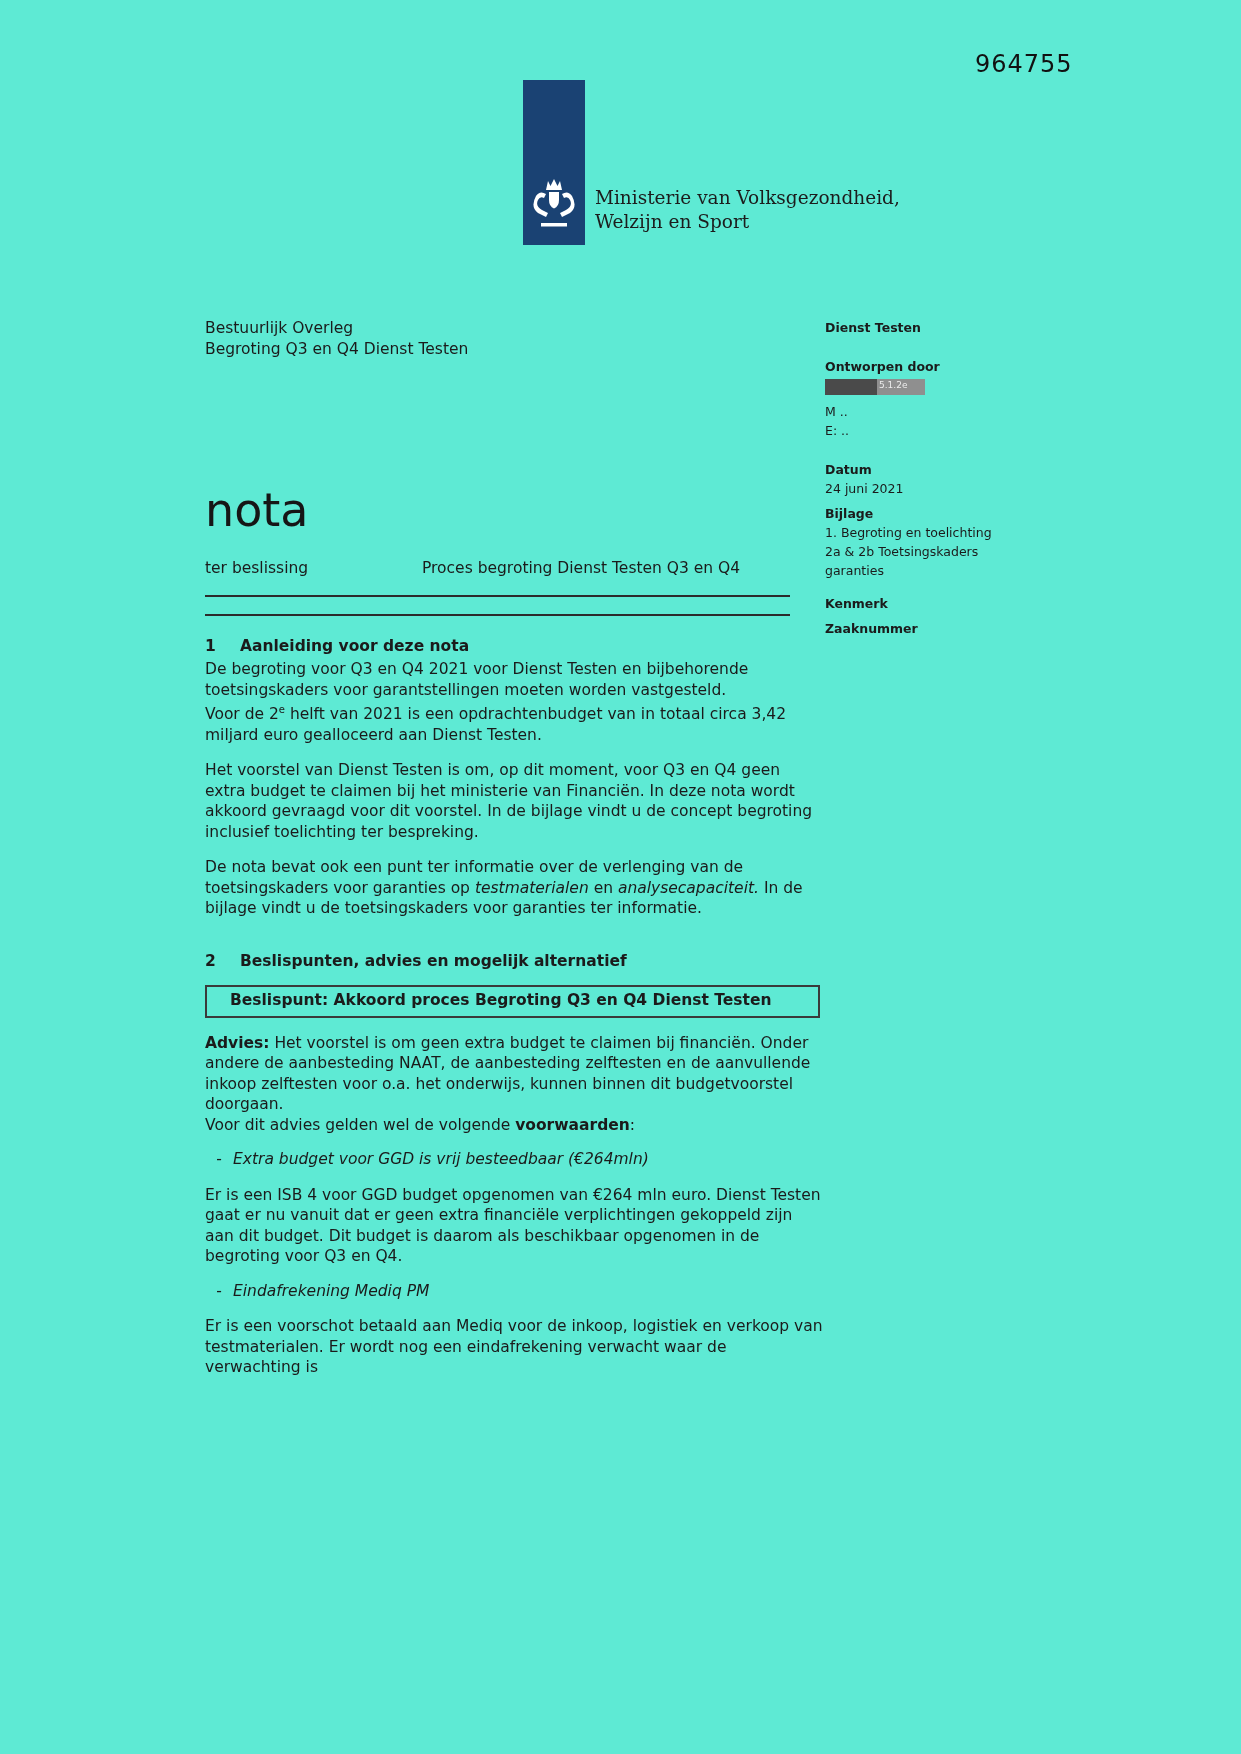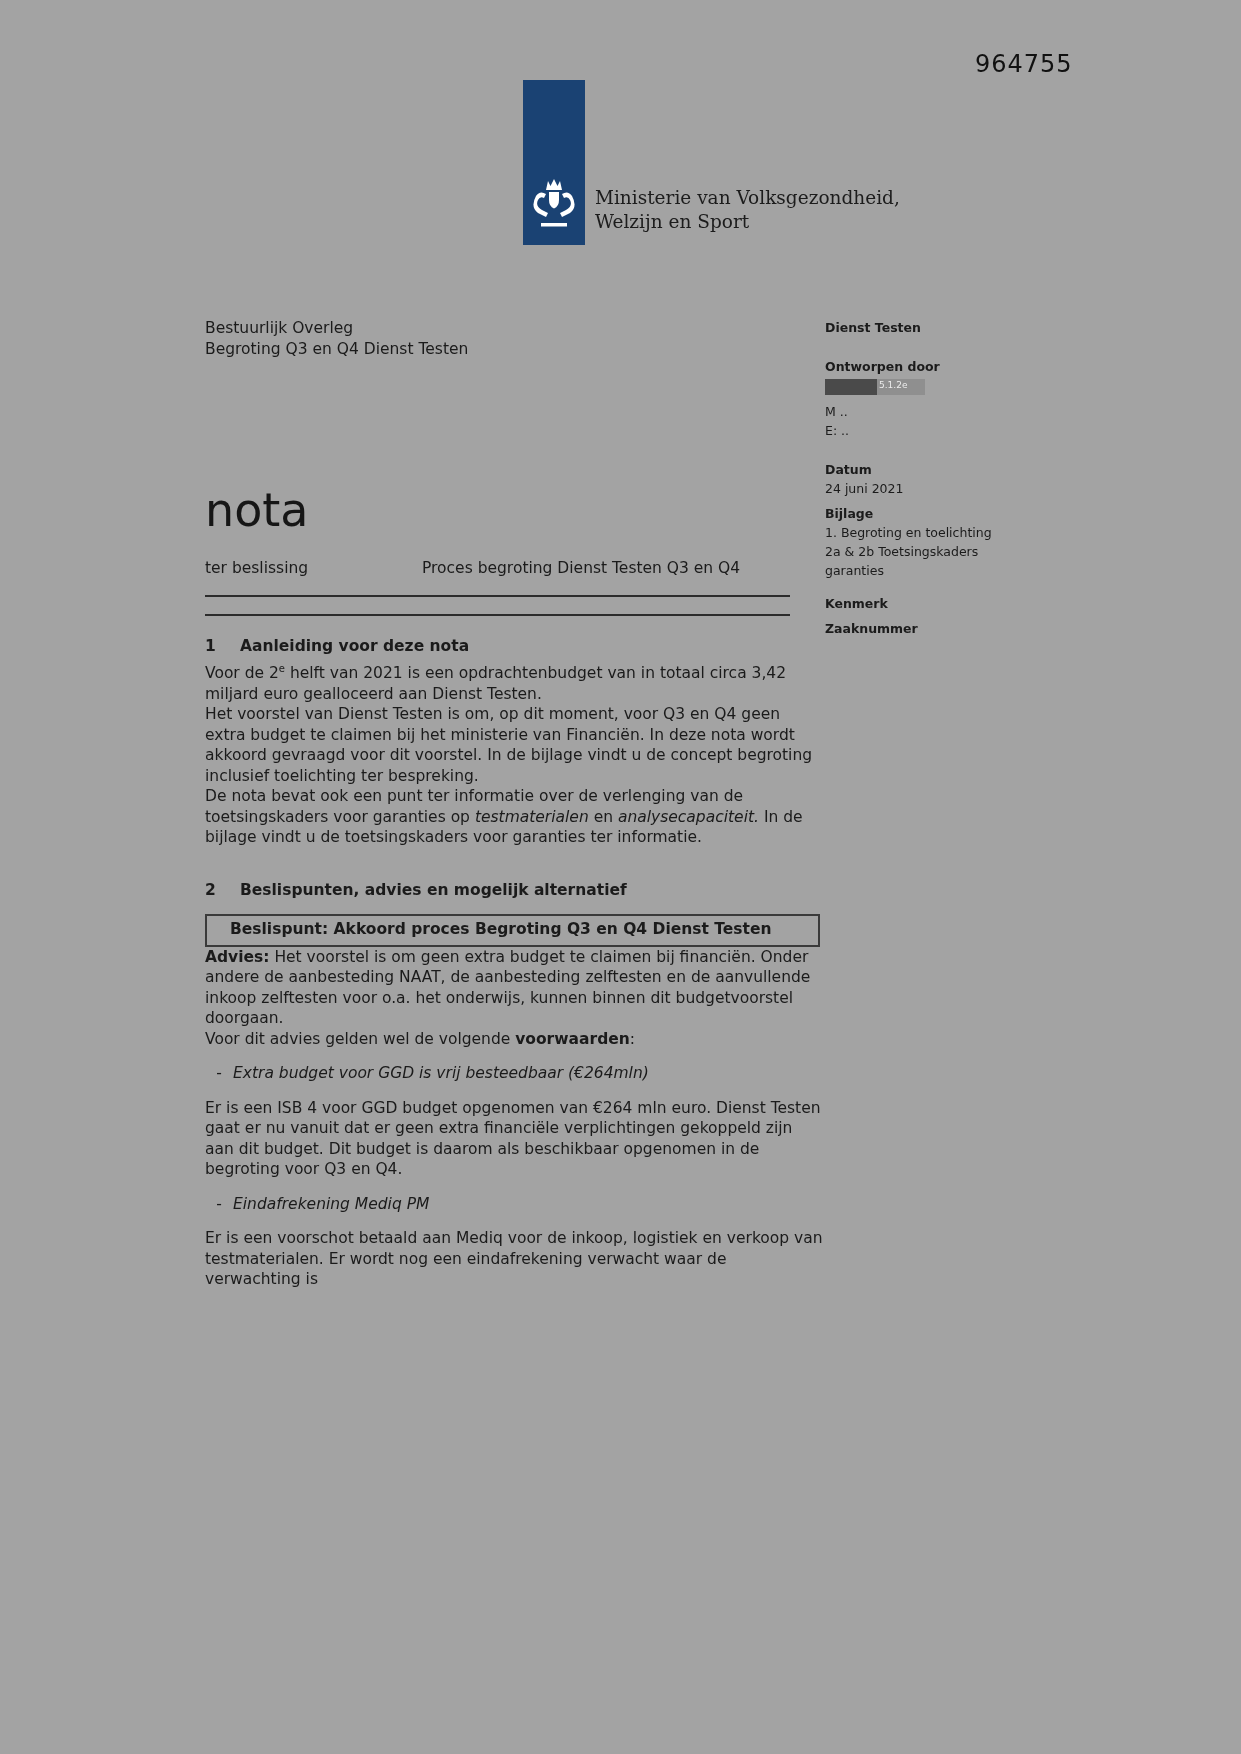--- a/index.html
+++ b/index.html
@@ -1,21 +1,21 @@
 <!DOCTYPE html>
 <html><head>
 <meta charset="utf-8">
 <style>
   * { margin: 0; padding: 0; box-sizing: border-box; }
   html, body { background: #ffffff; }
   .page {
     position: relative;
     width: 1241px;
     height: 1754px;
-    background: #a3a3a3;
+    background: #5eead4;
     font-family: "DejaVu Sans", sans-serif;
     color: #1b1b1b;
     overflow: hidden;
   }
 
   
   .doc-number {
     position: absolute;
     left: 975px;
     top: 50px;
@@ -74,21 +74,21 @@
 
   .section-heading {
     display: flex;
     font-weight: bold;
     font-size: 15.5px;
   }
   .section-heading .sec-num { width: 35px; }
   .sec1-heading { margin-top: 20px; }
   .sec2-heading { margin-top: 32px; }
 
-  .para { }
+  .para { margin-top: 15px; }
   .para.first { margin-top: 3px; }
   .italic { font-style: italic; }
   .bold { font-weight: bold; text-align: center; }
   sup { font-size: 10px; }
 
   .decision-box {
     margin-top: 14px;
     width: 615px;
     border: 2px solid #3a3a3a;
     padding: 3px 9px 5px 23px;
@@ -176,20 +176,23 @@
     <div class="rule1"></div>
     <div class="rule2"></div>
 
     <div class="section-heading sec1-heading">
       <span class="sec-num">1</span>
       <span class="sec-title">Aanleiding voor deze nota</span>
     </div>
 
     <div class="para first">
       <div>
+        <span>De begroting voor Q3 en Q4 2021 voor Dienst Testen en bijbehorende toetsingskaders voor garantstellingen moeten worden vastgesteld.</span>
+      </div>
+      <div>
         <span>Voor de 2</span><sup>e</sup><span> helft van 2021 is een opdrachtenbudget van in totaal circa 3,42 miljard euro gealloceerd aan Dienst Testen.</span>
       </div>
     </div>
 
     <div class="para">Het voorstel van Dienst Testen is om, op dit moment, voor Q3 en Q4 geen extra budget te claimen bij het ministerie van Financiën. In deze nota wordt akkoord gevraagd voor dit voorstel. In de bijlage vindt u de concept begroting inclusief toelichting ter bespreking.</div>
 
     <div class="para">
       <span>De nota bevat ook een punt ter informatie over de verlenging van de toetsingskaders voor garanties op </span><span class="italic">testmaterialen</span><span> en </span><span class="italic">analysecapaciteit.</span><span> In de bijlage vindt u de toetsingskaders voor garanties ter informatie.</span>
     </div>
 

